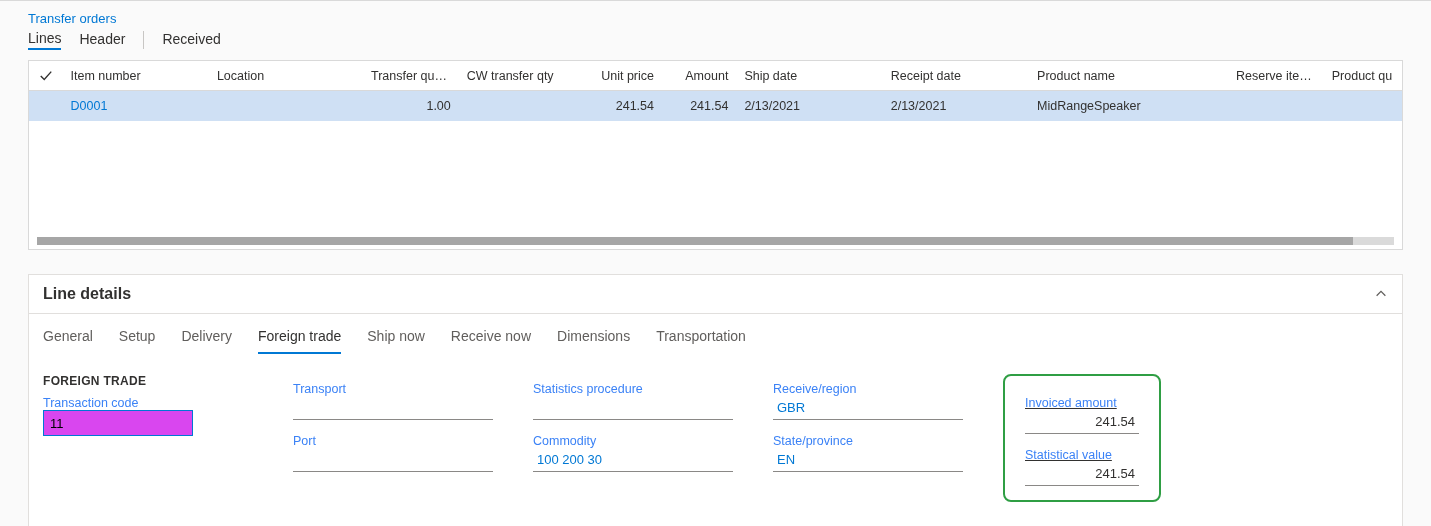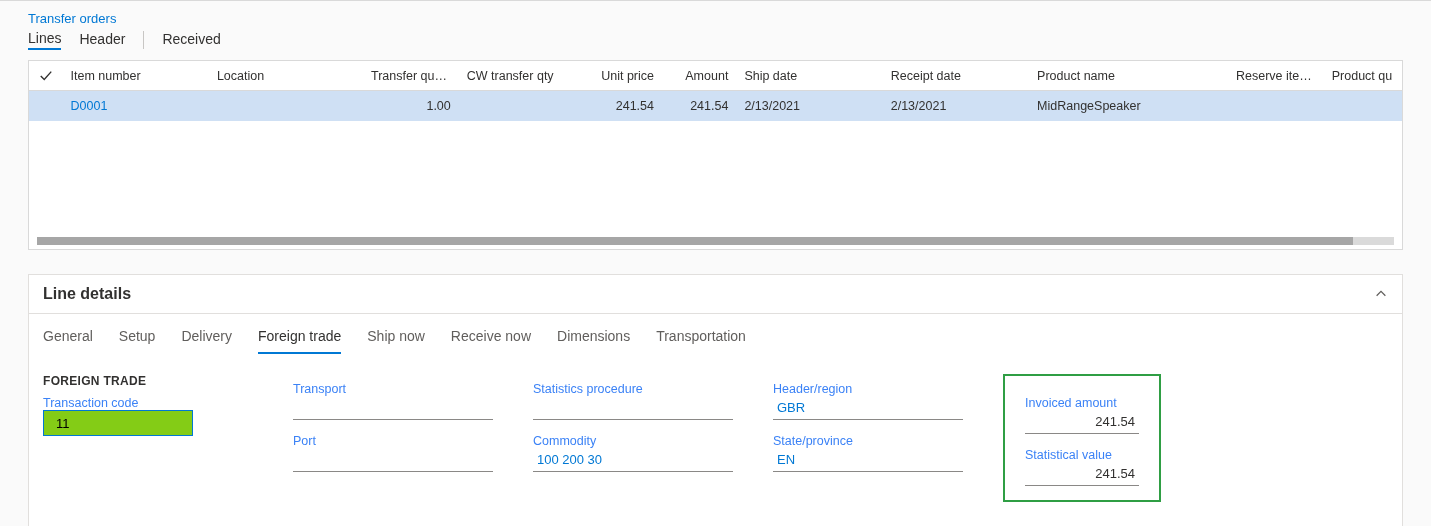--- a/index.html
+++ b/index.html
@@ -187,30 +187,31 @@
     color: #323130;
   }
   .field-input.link { color: #0078d4; }
   .field-input.num { text-align: right; }
   .field-box {
     margin-bottom: 14px;
   }
   .field-focused {
     border: 1px solid #0078d4;
     height: 26px;
-    padding: 2px 12px;
+    padding: 2px 6px;
     font-size: 13px;
     width: 150px;
-    background: #84cc16;
+    background: #d946ef;
   }
 
   .highlight-box {
     border: 2px solid #2f9e44;
-    border-radius: 0;
+    border-radius: 8px;
     padding: 12px 20px 14px 20px;
+    text-decoration: underline;
   }
 
 </style>
 </head>
 <body>
 
 <div class="page">
 
   <div class="breadcrumb">Transfer orders</div>
 
@@ -309,21 +310,21 @@
           <input class="field-input" value="" style="">
         </div>
         <div class="field-box">
           <div class="field-label">Commodity</div>
           <input class="field-input link" value="100 200 30" style="">
         </div>
       </div>
 
       <div class="ft-col c4">
         <div class="field-box">
-          <div class="field-label">Header/region</div>
+          <div class="field-label">Receive/region</div>
           <input class="field-input link" value="GBR" style="">
         </div>
         <div class="field-box">
           <div class="field-label">State/province</div>
           <input class="field-input link" value="EN" style="">
         </div>
       </div>
 
       <div class="ft-col c5 highlight-box">
         <div class="field-box">

